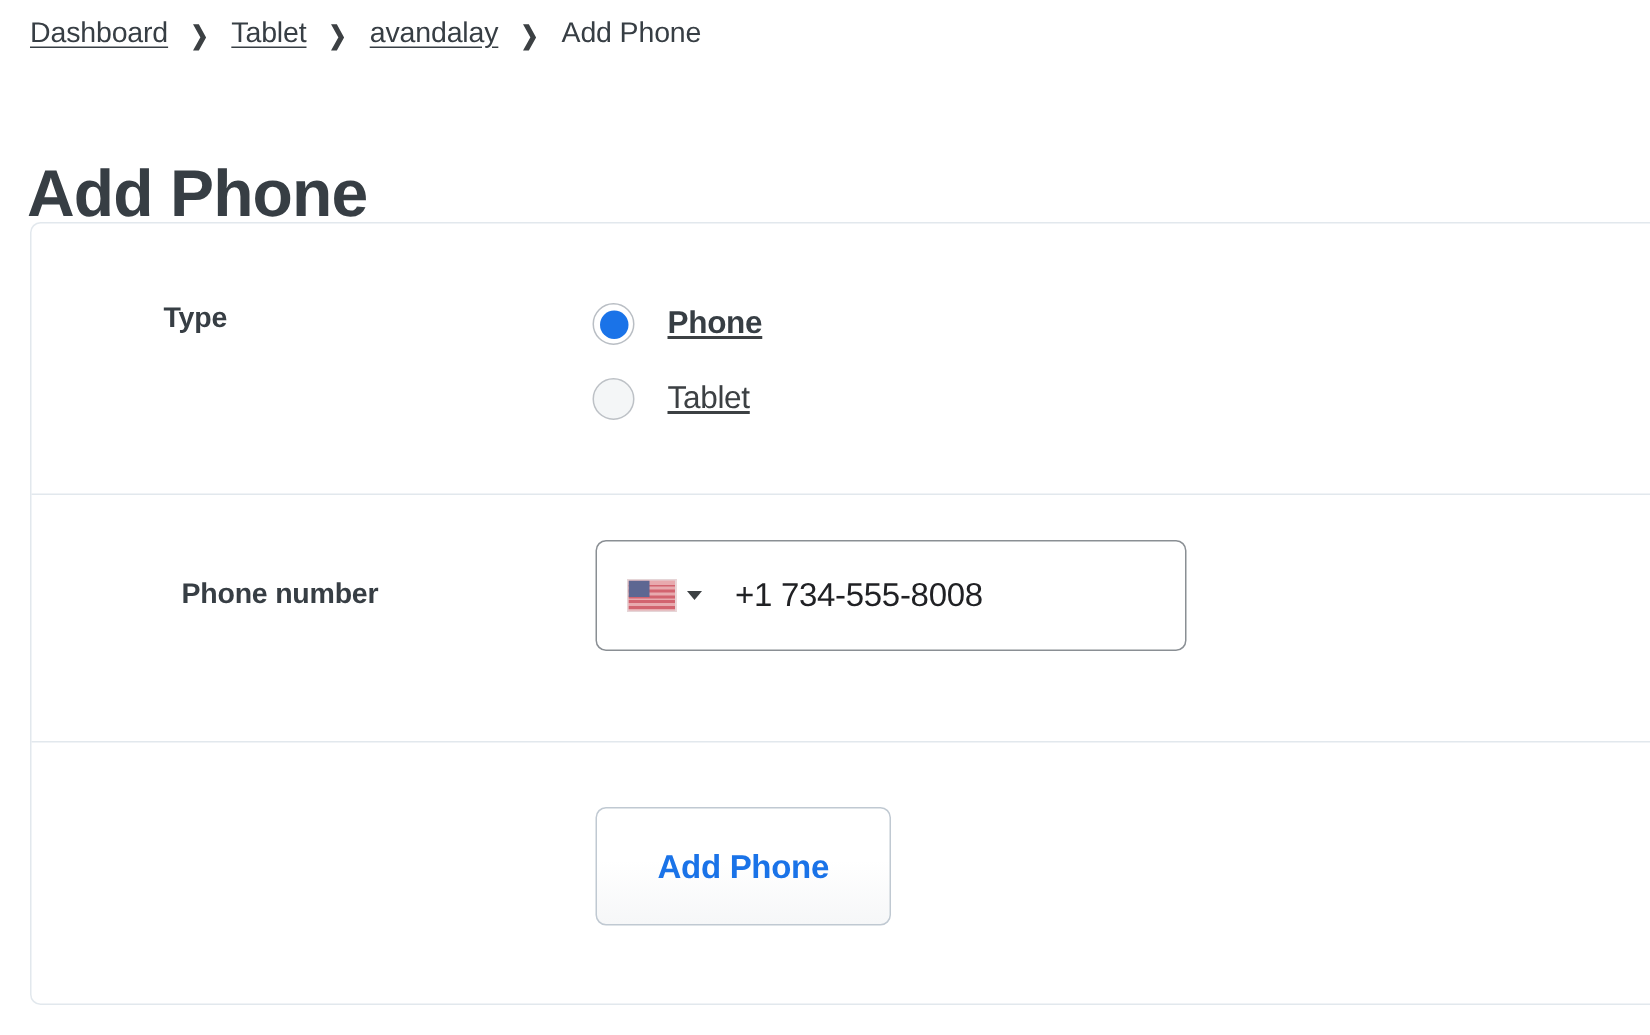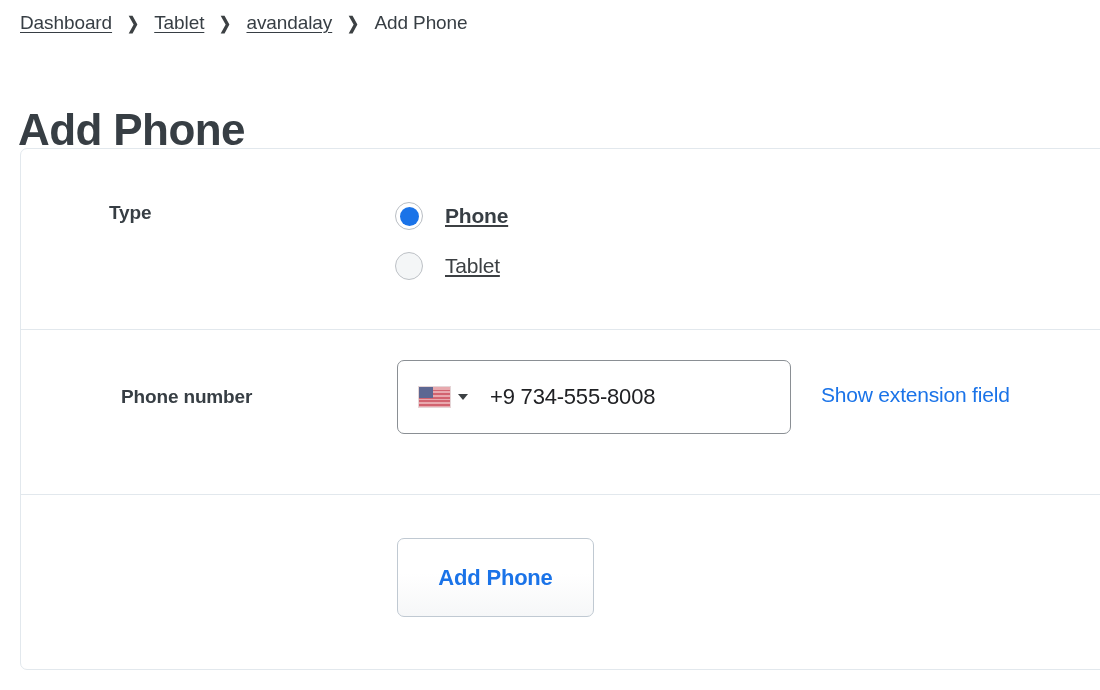--- a/index.html
+++ b/index.html
@@ -286,24 +286,23 @@
           <span class="flag">
             <span class="stripe" style="top:2.6px"></span>
             <span class="stripe" style="top:6.2px"></span>
             <span class="stripe" style="top:9.8px"></span>
             <span class="stripe" style="top:13.4px"></span>
             <span class="stripe" style="top:17px"></span>
             <span class="canton"></span>
           </span>
           <span class="caret"></span>
         </span>
-        <span class="phone-value" title="Phone number">+9 734-555-8008</span>
+        <span class="phone-value" title="Phone number">+1 734-555-8008</span>
       </div>
 
-      <span class="ext-link">Show extension field</span>
     </div>
 
     <div class="panel-row row-submit">
       <button class="submit-button">Add Phone</button>
     </div>
 
   </section>
 </div>
 
 </body></html>

